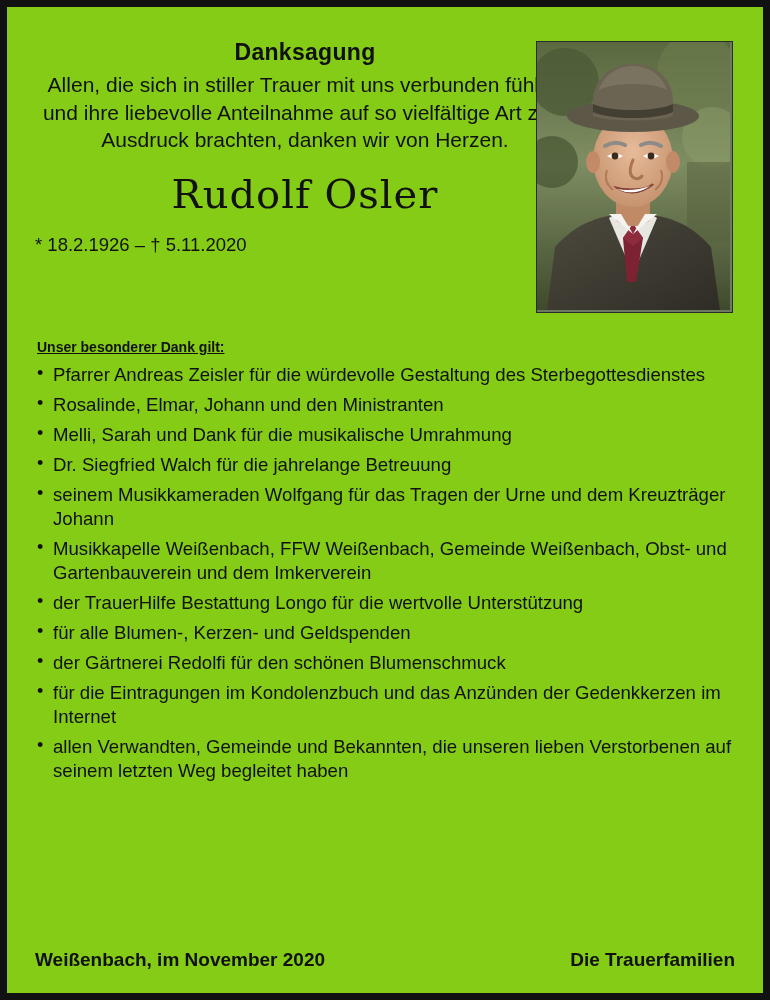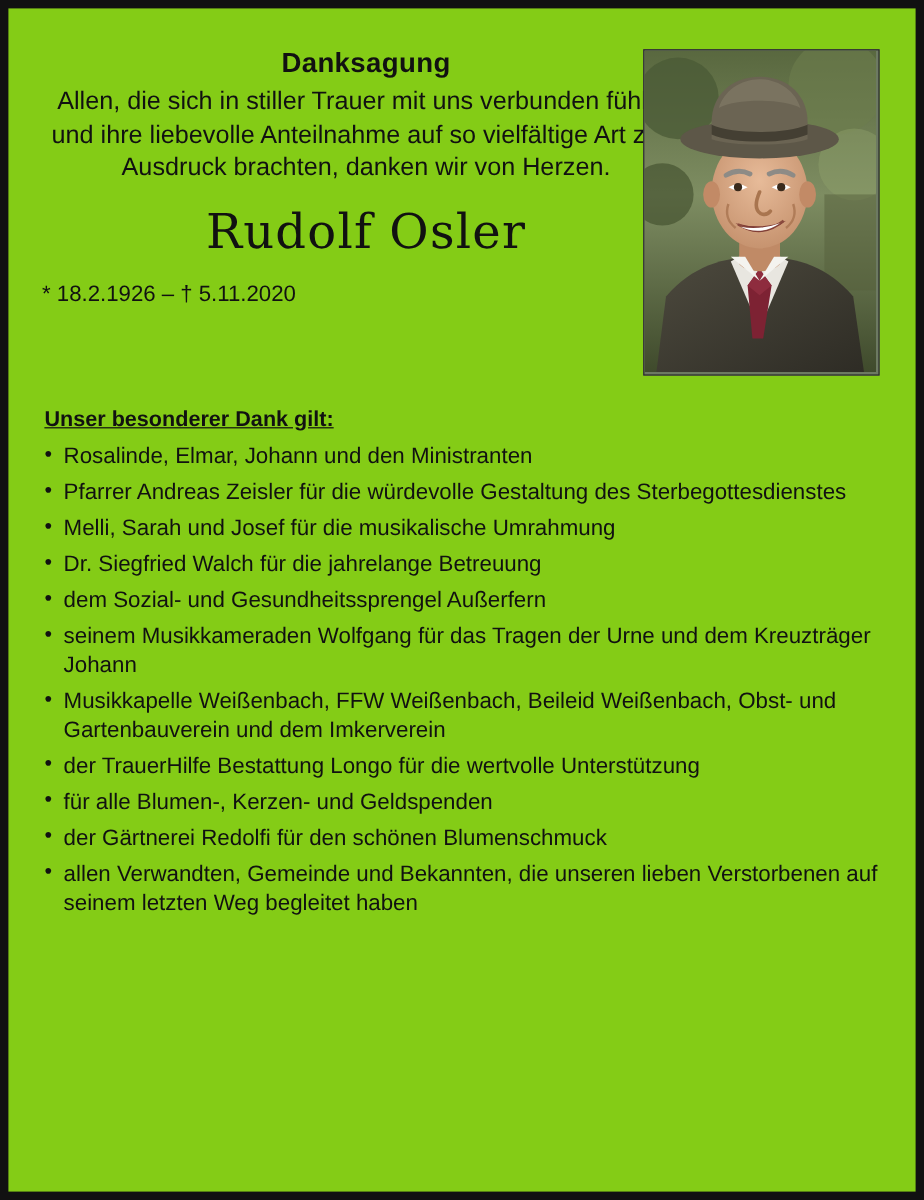--- a/index.html
+++ b/index.html
@@ -77,21 +77,21 @@
   }
   .dates {
     width: 540px;
     text-align: left;
     font-size: 18.5px;
     margin-top: 20px;
   }
 
   
   .section-title {
-    font-size: 18px;
+    font-size: 14px;
     font-weight: bold;
     text-decoration: underline;
     margin: 10px 0 8px 2px;
   }
   ul.thanks {
     list-style: none;
     margin: 0;
     padding: 0;
   }
   ul.thanks li {
@@ -201,28 +201,32 @@
         <p class="intro">Allen, die sich in stiller Trauer mit uns verbunden fühlen und ihre liebevolle Anteilnahme auf so vielfältige Art zum Ausdruck brachten, danken wir von Herzen.</p>
       </div>
 
       <div class="name">Rudolf Osler</div>
       <div class="dates">* 18.2.1926 – † 5.11.2020</div>
     </div>
 
     <div class="section-title">Unser besonderer Dank gilt:</div>
 
     <ul class="thanks">
+      <li>Pfarrer Andreas Zeisler für die würdevolle Gestaltung des Sterbegottesdienstes</li>
       <li>Rosalinde, Elmar, Johann und den Ministranten</li>
-      <li>Pfarrer Andreas Zeisler für die würdevolle Gestaltung des Sterbegottesdienstes</li>
-      <li>Melli, Sarah und Josef für die musikalische Umrahmung</li>
+      <li>Melli, Sarah und Dank für die musikalische Umrahmung</li>
       <li>Dr. Siegfried Walch für die jahrelange Betreuung</li>
-      <li>dem Sozial- und Gesundheitssprengel Außerfern</li>
       <li>seinem Musikkameraden Wolfgang für das Tragen der Urne und dem Kreuzträger Johann</li>
-      <li>Musikkapelle Weißenbach, FFW Weißenbach, Beileid Weißenbach, Obst- und Gartenbauverein und dem Imkerverein</li>
+      <li>Musikkapelle Weißenbach, FFW Weißenbach, Gemeinde Weißenbach, Obst- und Gartenbauverein und dem Imkerverein</li>
       <li>der TrauerHilfe Bestattung Longo für die wertvolle Unterstützung</li>
       <li>für alle Blumen-, Kerzen- und Geldspenden</li>
       <li>der Gärtnerei Redolfi für den schönen Blumenschmuck</li>
+      <li>für die Eintragungen im Kondolenzbuch und das Anzünden der Gedenkkerzen im Internet</li>
       <li>allen Verwandten, Gemeinde und Bekannten, die unseren lieben Verstorbenen auf seinem letzten Weg begleitet haben</li>
     </ul>
 
+    <div class="footer">
+      <div>Weißenbach, im November 2020</div>
+      <div>Die Trauerfamilien</div>
+    </div>
 
   </div>
 </div>
 
 </body></html>

